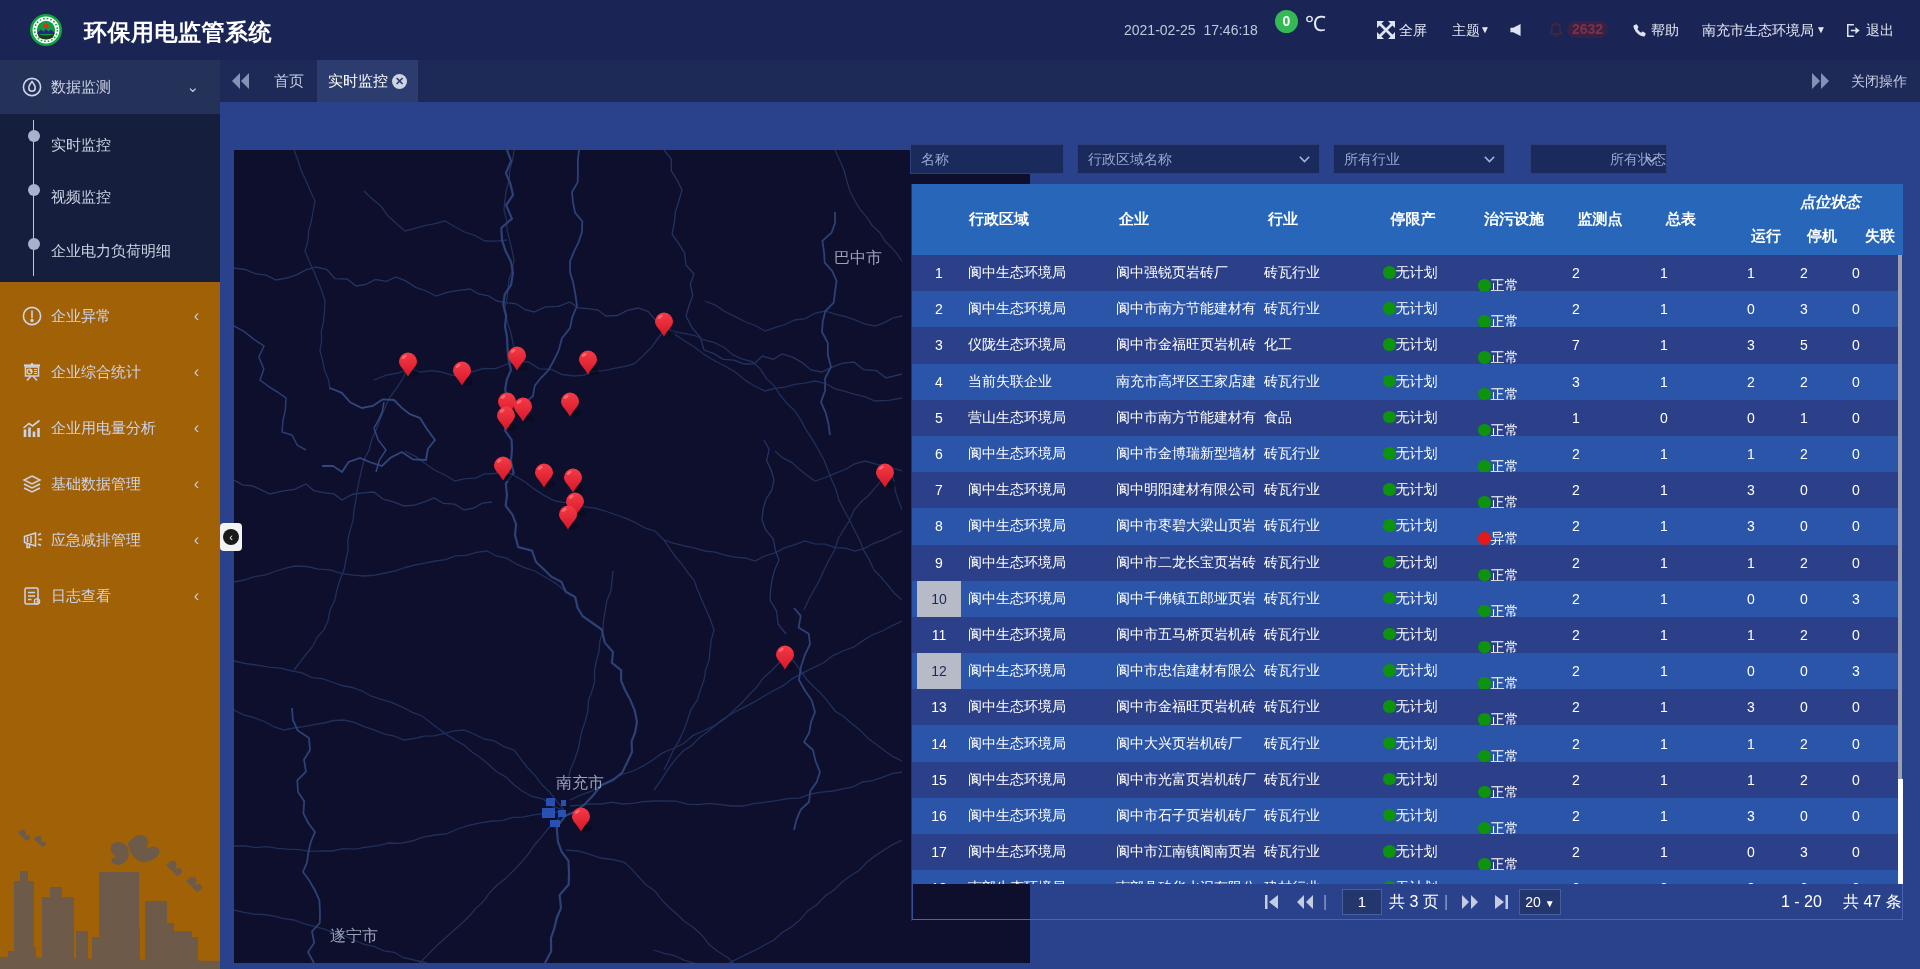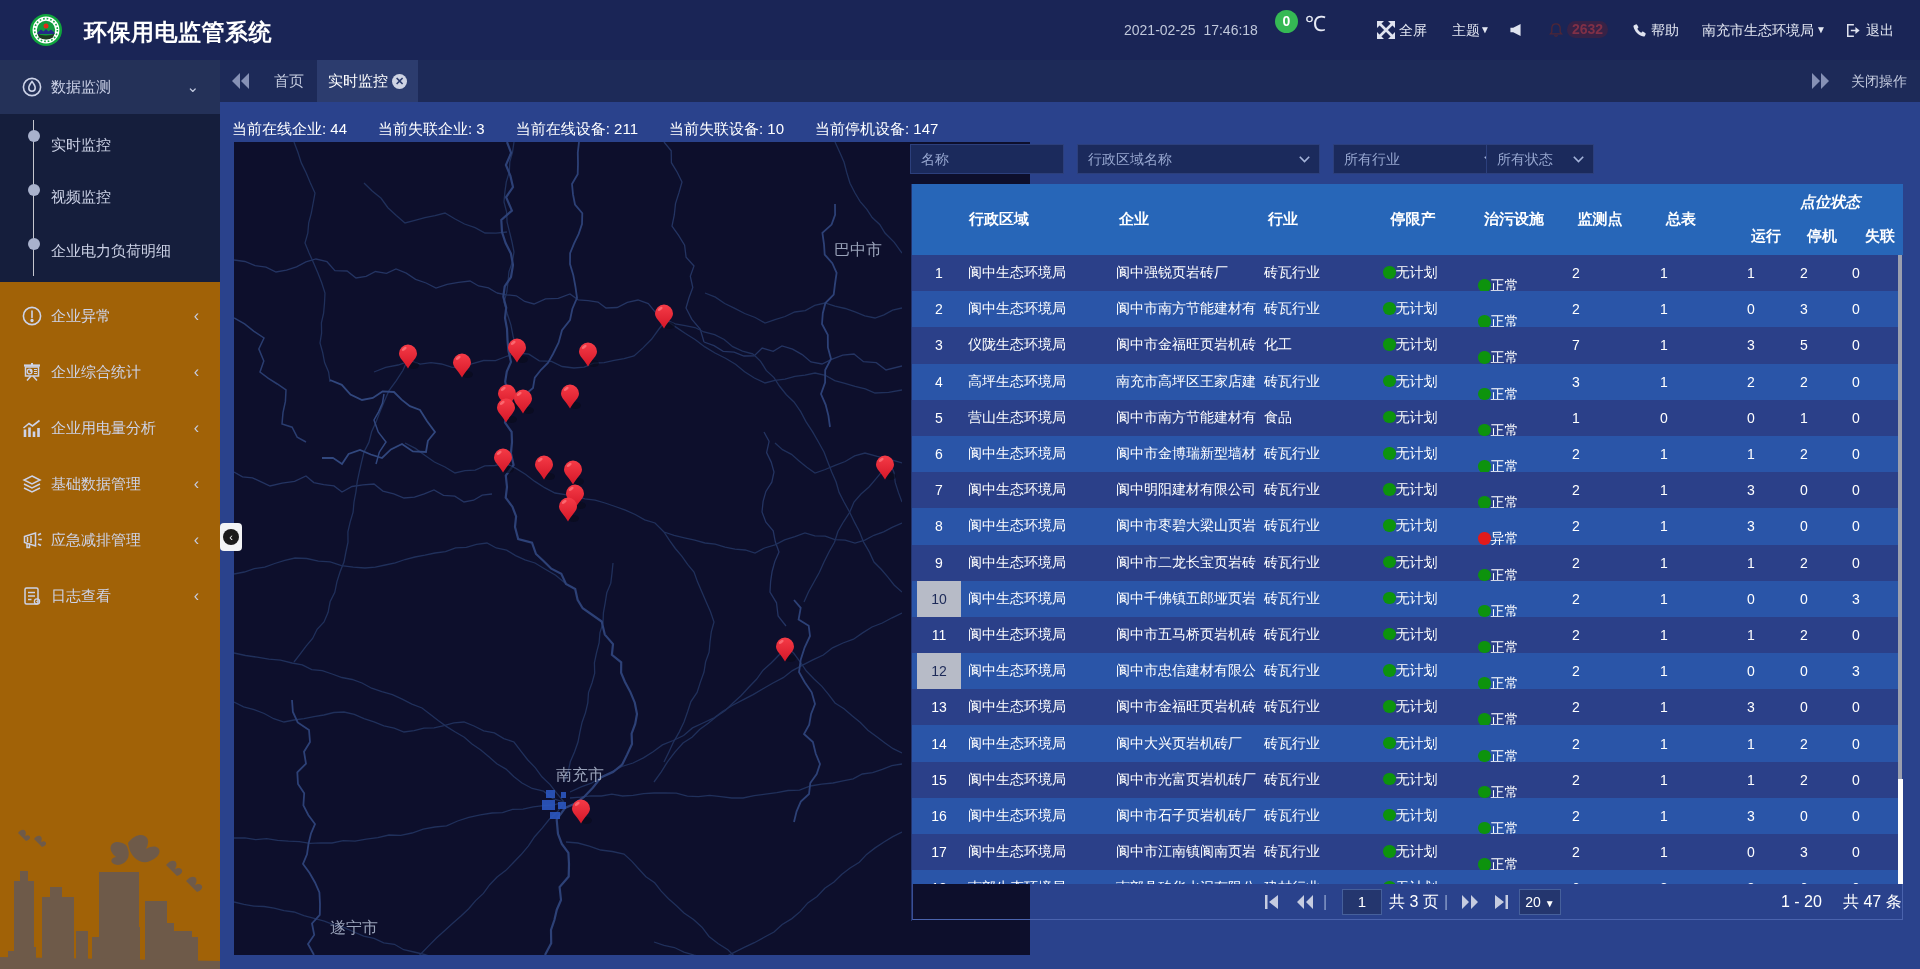--- a/index.html
+++ b/index.html
@@ -30,21 +30,21 @@
 #tabbar { position:absolute; left:220px; top:60px; width:1700px; height:42px; background:#1d2a58; color:#c3cade; }
 #tab-active { position:absolute; left:97px; top:0; height:42px; background:#2c3c6e; color:#fff; line-height:42px; padding:0 11px; font-size:15px; }
 #tab-home { position:absolute; left:38px; top:0; height:42px; line-height:42px; padding:0 16px; font-size:15px; color:#c3cade; }
 
 
 #content { position:absolute; left:220px; top:102px; width:1700px; height:867px; background:#2a428c; }
 #stats { position:absolute; left:12px; top:18px; font-size:15px; color:#fff; white-space:nowrap; }
 #stats span { margin-right:31px; }
 
 
-#map { position:absolute; left:14px; top:40px; width:796px; height:813px; background:#0d0f2c; }
+#map { position:absolute; left:14px; top:48px; width:796px; height:813px; background:#0d0f2c; }
 
 
 #collapser { position:absolute; left:220px; top:522px; width:22px; height:28px; background:#f2f3f5; border-radius:4px; z-index:6; }
 #collapser .c-circle { position:absolute; left:3px; top:6px; width:16px; height:16px; border-radius:50%; background:#1a1a1a; color:#fff; font-size:11px; line-height:16px; text-align:center; }
 
 
 #rpanel { position:absolute; left:692px; top:40px; width:992px; height:882px; }
 .fbox { position:absolute; top:2px; height:30px; background:#1b2a5c; border:1px solid #2c3f7c; color:#97a7d0; font-size:14px; line-height:28px; padding-left:10px; }
 .fbox .chev { position:absolute; right:9px; top:11px; width:11px; height:7px; }
 
@@ -238,23 +238,20 @@
   </svg>
   <div id="tab-home">首页</div>
   <div id="tab-active">实时监控 <span style="display:inline-block;width:15px;height:15px;border-radius:50%;background:#cfd4e4;color:#2c3c6e;font-size:11px;line-height:15px;text-align:center;vertical-align:1px;font-weight:bold;">✕</span></div>
   <svg class="abs" style="left:1592px;top:13px" width="17" height="16" viewBox="0 0 17 16" fill="#8691b5">
     <path d="M0 0 L8 8 L0 16 Z M9 0 L17 8 L9 16 Z"></path>
   </svg>
   <div class="abs" style="left:1631px;top:0;height:42px;line-height:42px;font-size:14px;color:#c3cade;">关闭操作</div>
 </div>
 
 <div id="content">
-  <div id="stats">
-    <span>当前在线企业: 44</span><span>当前失联企业: 3</span><span>当前在线设备: 211</span><span>当前失联设备: 10</span><span>当前停机设备: 147</span>
-  </div>
 
   <div id="map">
     <svg id="mapsvg" width="668" height="813" viewBox="0 0 668 813">
       <defs>
         <linearGradient id="pin" x1="0" y1="0" x2="0" y2="1">
           <stop offset="0" stop-color="#f53b47"></stop>
           <stop offset="1" stop-color="#d51728"></stop>
         </linearGradient>
       </defs>
       <g id="g-bound" fill="none" stroke="#243462" stroke-width="1.3">
@@ -377,21 +374,21 @@
   </div>
 
   <div id="rpanel">
     <div class="fbox" style="left:-2px;width:154px;">名称</div>
     <div class="fbox" style="left:165px;width:243px;">行政区域名称<svg class="chev" viewBox="0 0 11 7" fill="none" stroke="#a5b4da" stroke-width="1.6">
           <path d="M0.8 0.8 L5.5 5.6 L10.2 0.8"></path>
         </svg></div>
     <div class="fbox" style="left:421px;width:172px;">所有行业<svg class="chev" viewBox="0 0 11 7" fill="none" stroke="#a5b4da" stroke-width="1.6">
           <path d="M0.8 0.8 L5.5 5.6 L10.2 0.8"></path>
         </svg></div>
-    <div class="fbox" style="left:574px;width:108px;">所有状态<svg class="chev" viewBox="0 0 11 7" fill="none" stroke="#a5b4da" stroke-width="1.6">
+    <div class="fbox" style="left:618px;width:137px;text-align:right;">所有状态<svg class="chev" viewBox="0 0 11 7" fill="none" stroke="#a5b4da" stroke-width="1.6">
           <path d="M0.8 0.8 L5.5 5.6 L10.2 0.8"></path>
         </svg></div>
 
     <div style="position:absolute;left:-1px;top:42px;width:1px;height:737px;background:#22336c;"></div>
     <div id="thead">
       <span class="hlab" style="left:87px;top:35px;">行政区域</span>
       <span class="hlab" style="left:222px;top:35px;">企业</span>
       <span class="hlab" style="left:371px;top:35px;">行业</span>
       <span class="hlab" style="left:501px;top:35px;">停限产</span>
       <span class="hlab" style="left:602px;top:35px;">治污设施</span>
@@ -441,21 +438,21 @@
           <div class="c5"><span class="dot dg"></span>正常</div>
           <div class="c6">7</div>
           <div class="c7">1</div>
           <div class="csp"></div>
           <div class="c8">3</div>
           <div class="c9">5</div>
           <div class="c10">0</div>
         </div>
 <div class="trow even">
           <div class="c0">4</div>
-          <div class="c1">高坪生态环境局</div>
+          <div class="c1">当前失联企业</div>
           <div class="c2">南充市高坪区王家店建</div>
           <div class="c3">砖瓦行业</div>
           <div class="c4"><span class="dot dg"></span>无计划</div>
           <div class="c5"><span class="dot dg"></span>正常</div>
           <div class="c6">3</div>
           <div class="c7">1</div>
           <div class="csp"></div>
           <div class="c8">2</div>
           <div class="c9">2</div>
           <div class="c10">0</div>

